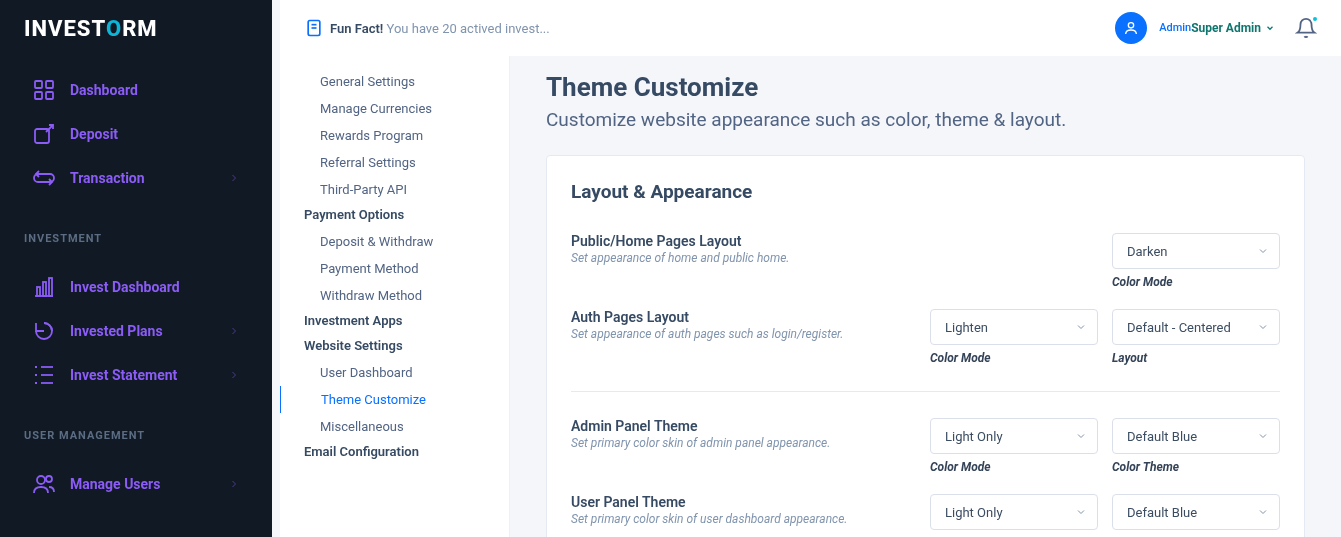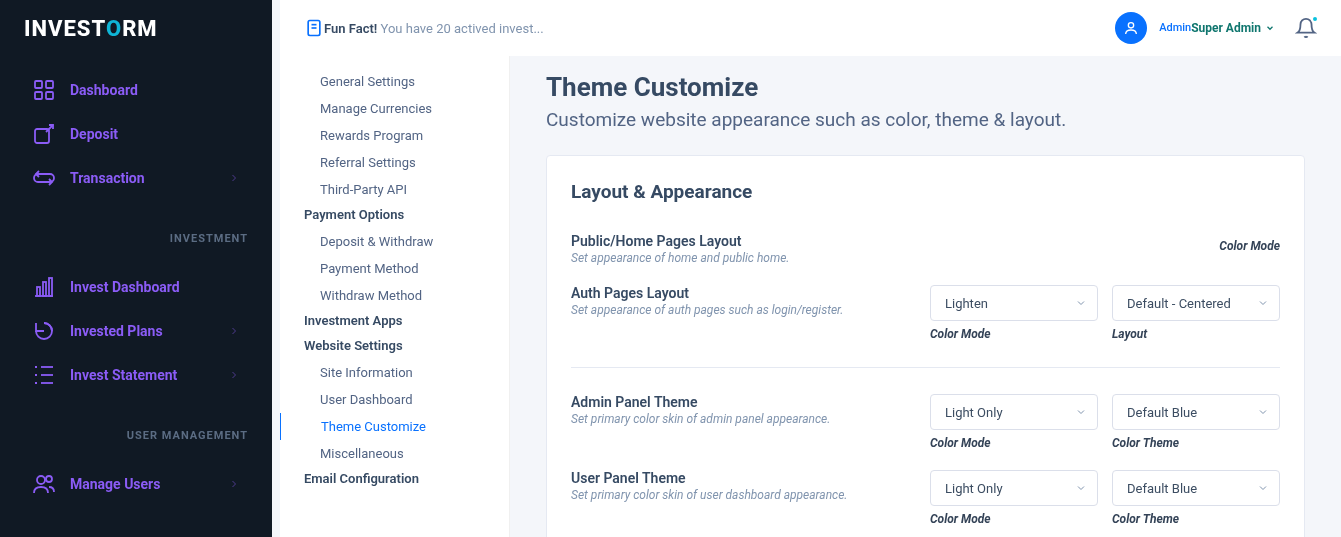--- a/index.html
+++ b/index.html
@@ -1,40 +1,40 @@
 <!DOCTYPE html>
 <html><head>
 <meta charset="utf-8">
 <style>
 * { margin: 0; padding: 0; box-sizing: border-box; }
 body { font-family: -apple-system, BlinkMacSystemFont, "Segoe UI", Roboto, sans-serif; background: #f4f6fa; color: #364a63; font-size: 14px; width: 1341px; height: 537px; overflow: hidden; }
 
 
 .header { position: fixed; top: 0; left: 280px; right: 0; height: 56px; background: #fff; display: flex; align-items: center; padding: 0 24px; z-index: 100; }
-.funfact-box { display: flex; align-items: center; gap: 0; }
+.funfact-box { display: flex; align-items: center; gap: 6px; }
 .funfact-icon { width: 20px; height: 20px; color: #0971fe; }
 .funfact-text { font-size: 13px; color: #8094ae; }
 .funfact-text strong { color: #364a63; font-weight: 600; }
 .header-right { margin-left: auto; display: flex; align-items: center; gap: 20px; }
 .user-box { display: flex; align-items: center; gap: 12px; cursor: pointer; }
 .avatar { width: 32px; height: 32px; border-radius: 50%; background: #0971fe; display: flex; align-items: center; justify-content: center; color: #fff; }
 .user-info { display: flex; flex-direction: row; line-height: 1.2; }
 .user-role { font-size: 11px; color: #0971fe; font-weight: 500; }
 .user-name-row { display: flex; align-items: center; gap: 4px; font-size: 12px; font-weight: 700; color: #0f766e; }
 .bell-wrap { position: relative; cursor: pointer; }
 .bell-icon { width: 22px; height: 22px; color: #526484; }
 .bell-dot { position: absolute; top: -2px; right: -2px; width: 8px; height: 8px; border-radius: 50%; background: #09c2de; border: 2px solid #fff; }
 
 
 .sidebar { position: fixed; left: 0; top: 0; width: 272px; height: 100%; background: #101924; color: #8091a7; }
 .logo { height: 56px; display: flex; align-items: center; padding: 0 24px; }
 .logo-text { font-size: 22px; font-weight: 800; color: #fff; letter-spacing: 1px; }
 .logo-text .o { color: #0fb5d6; }
 .nav { padding: 12px 0; }
-.nav-heading { padding: 20px 24px 8px; font-size: 11px; font-weight: 700; letter-spacing: 1px; color: #5b6c83; text-align: right; }
+.nav-heading { padding: 20px 24px 8px; font-size: 11px; font-weight: 700; letter-spacing: 1px; color: #5b6c83; }
 .nav-item { display: flex; align-items: center; padding: 10px 32px; color: #8b5cf6; cursor: pointer; font-size: 14px; font-weight: 700; text-align: center; }
 .nav-icon { width: 24px; height: 24px; margin-right: 14px; flex-shrink: 0; }
 .nav-chev { margin-left: auto; opacity: 0.5; }
 
 
 .subnav { position: fixed; left: 280px; top: 56px; width: 230px; height: calc(100% - 56px); background: #fff; border-right: 1px solid #f0f0f0; padding: 12px 0; overflow-y: auto; }
 .subnav-heading { padding: 4px 24px 6px; font-size: 13px; font-weight: 600; color: #364a63; }
 .subnav-item { display: block; padding: 6px 24px 6px 40px; font-size: 13px; color: #526484; cursor: pointer; }
 .subnav-item.active { color: #0971fe; border-left: 2px solid #0971fe; margin-left: -1px; }
 
@@ -196,40 +196,45 @@
     <div class="subnav-item">Manage Currencies</div>
     <div class="subnav-item">Rewards Program</div>
     <div class="subnav-item">Referral Settings</div>
     <div class="subnav-item">Third-Party API</div>
     <div class="subnav-heading">Payment Options</div>
     <div class="subnav-item">Deposit &amp; Withdraw</div>
     <div class="subnav-item">Payment Method</div>
     <div class="subnav-item">Withdraw Method</div>
     <div class="subnav-heading">Investment Apps</div>
     <div class="subnav-heading">Website Settings</div>
-    <div class="subnav-item">Site Information</div>
     <div class="subnav-item">User Dashboard</div>
     <div class="subnav-item active">Theme Customize</div>
     <div class="subnav-item">Miscellaneous</div>
     <div class="subnav-heading">Email Configuration</div>
   </div>
 
 <div class="main">
   <h1 class="page-title">Theme Customize</h1>
   <p class="page-sub">Customize website appearance such as color, theme &amp; layout.</p>
   <div class="card">
     <h2 class="card-title">Layout &amp; Appearance</h2>
     <div id="settings-body">
         <div class="setting-row">
           <div class="setting-left">
             <div class="setting-label">Public/Home Pages Layout</div>
             <div class="setting-desc">Set appearance of home and public home.</div>
           </div>
           <div class="setting-right">
             <div class="control-col">
+              <div class="select">
+                <span>Darken</span>
+                <svg class="select-chev" width="12" height="12" viewBox="0 0 24 24" fill="none" stroke="currentColor" stroke-width="2">
+                  <polyline points="6 9 12 15 18 9"></polyline>
+                </svg>
+              </div>
               <div class="control-caption">Color Mode</div>
             </div>
           </div>
         </div>
         <div class="setting-row">
           <div class="setting-left">
             <div class="setting-label">Auth Pages Layout</div>
             <div class="setting-desc">Set appearance of auth pages such as login/register.</div>
           </div>
           <div class="setting-right">

